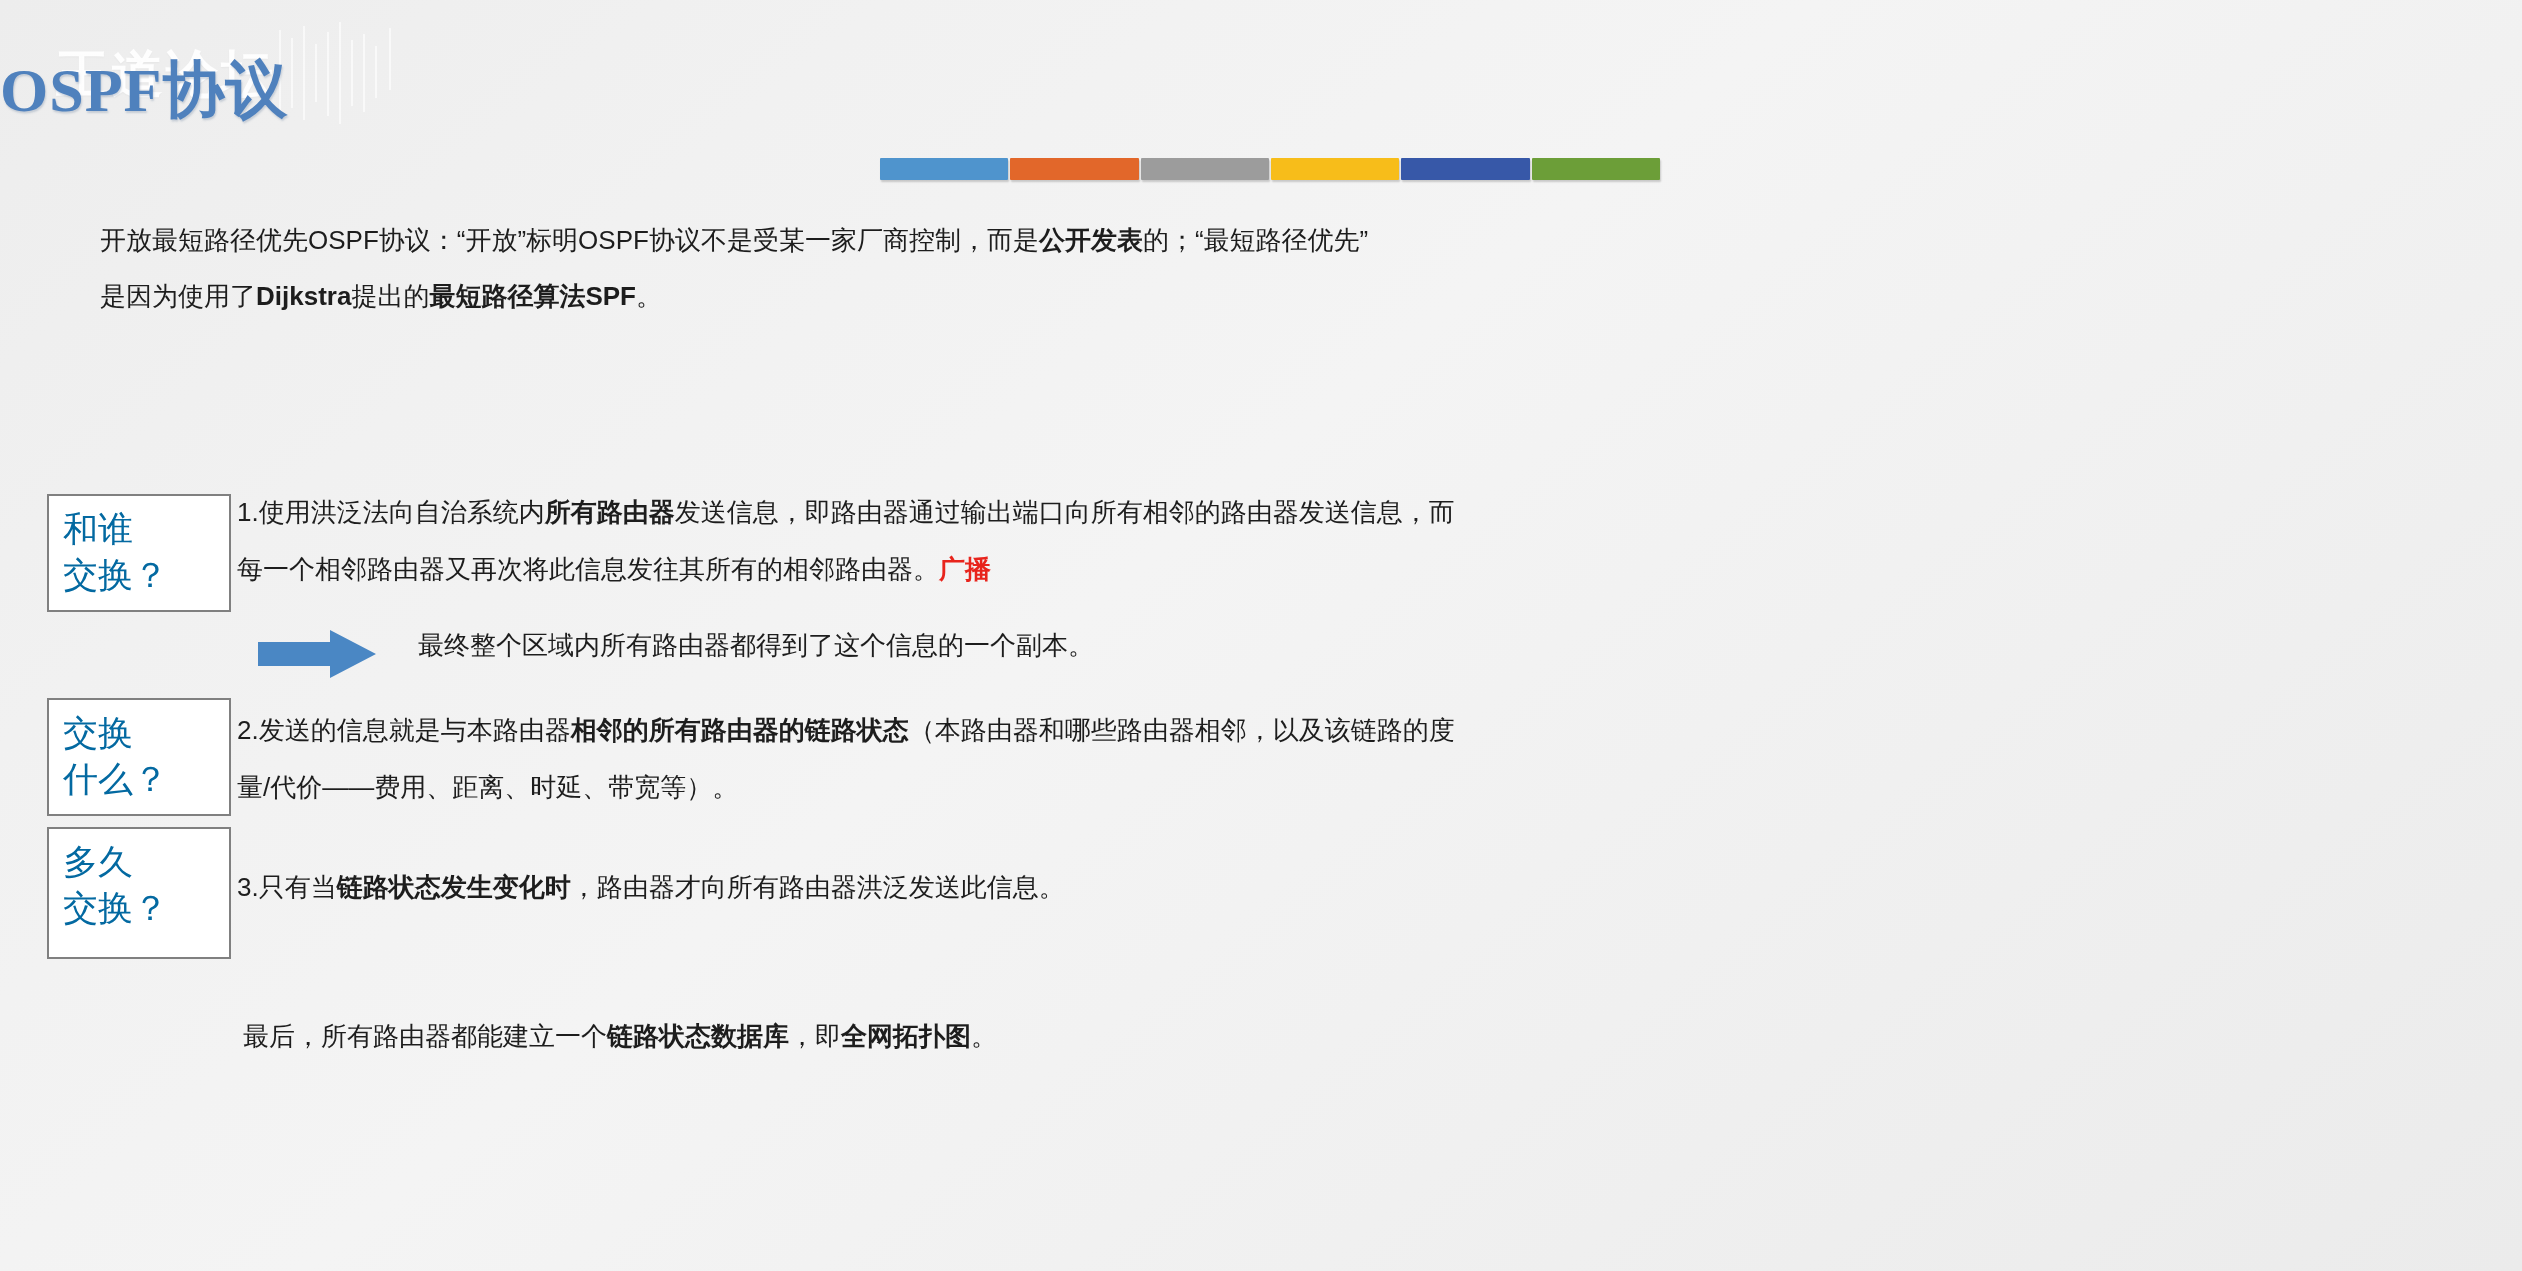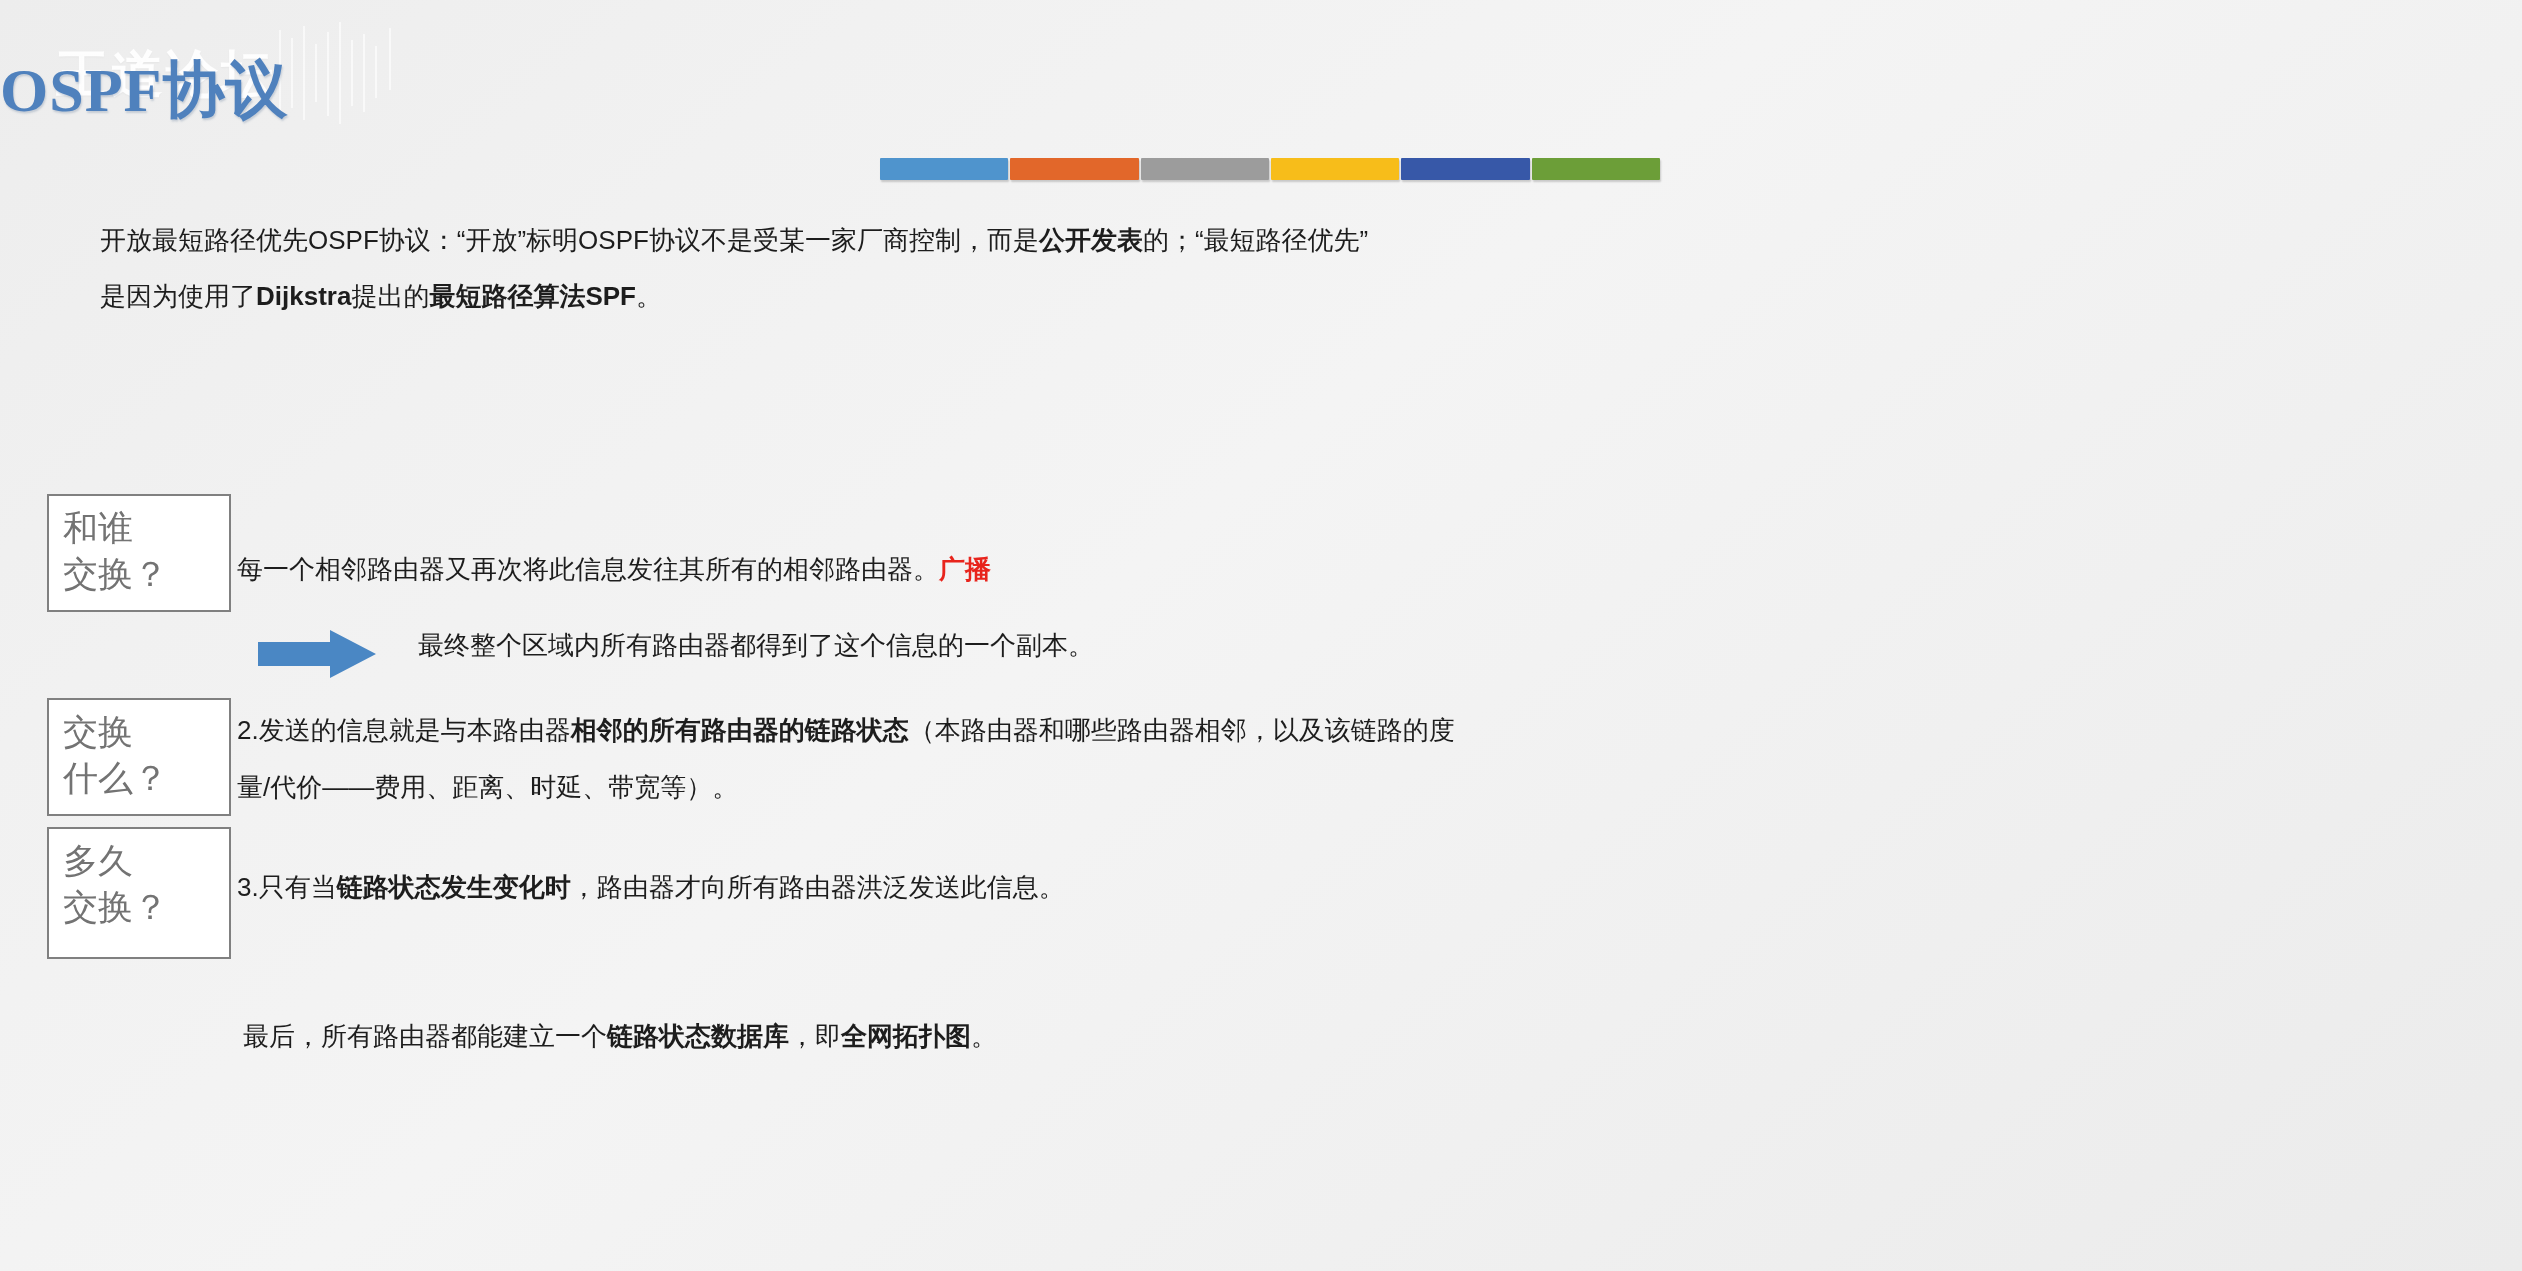--- a/index.html
+++ b/index.html
@@ -76,23 +76,23 @@
     white-space: nowrap;
     letter-spacing: 0px;
   }
   .txt b { font-weight: 700; }
   .red { color: #e8241c; font-weight: 700; }
   
   .qbox {
     position: absolute;
     border: 2px solid #808080;
     background: #ffffff;
-    font-family: Liberation Serif, serif;
+    font-family: Liberation Sans, sans-serif;
     font-size: 35px;
-    color: #737373;
+    color: #0369a1;
     line-height: 1.30;
     text-align: left;
     padding: 10px 12px 12px 14px;
     box-sizing: border-box;
   }
   .qbox span { display: block; }
   
   #flow-arrow {
     position: absolute;
     left: 258px;
@@ -145,20 +145,23 @@
   </div>
   <div class="qbox" style="left:47px; top:698px; width:184px; height:118px;">
     <span>交换</span>
     <span>什么？</span>
   </div>
   <div class="qbox" style="left:47px; top:827px; width:184px; height:132px;">
     <span>多久</span>
     <span>交换？</span>
   </div>
 
+  <div class="txt" style="left:237px; top:494px;">
+    <span>1.</span><span>使用洪泛法向自治系统内</span><b>所有路由器</b><span>发送信息，即路由器通过输出端口向所有相邻的路由器发送信息，而</span>
+  </div>
   <div class="txt" style="left:237px; top:551px;">
     <span>每一个相邻路由器又再次将此信息发往其所有的相邻路由器。</span><span class="red" style="color: rgb(232, 36, 28);">广播</span>
   </div>
 
   <svg id="flow-arrow" viewBox="0 0 118 52">
     <polygon points="0,14 72,14 72,2 118,26 72,50 72,38 0,38" fill="#4a87c4"></polygon>
   </svg>
   <div class="txt" style="left:418px; top:627px;">最终整个区域内所有路由器都得到了这个信息的一个副本。</div>
 
   <div class="txt" style="left:237px; top:712px;">

